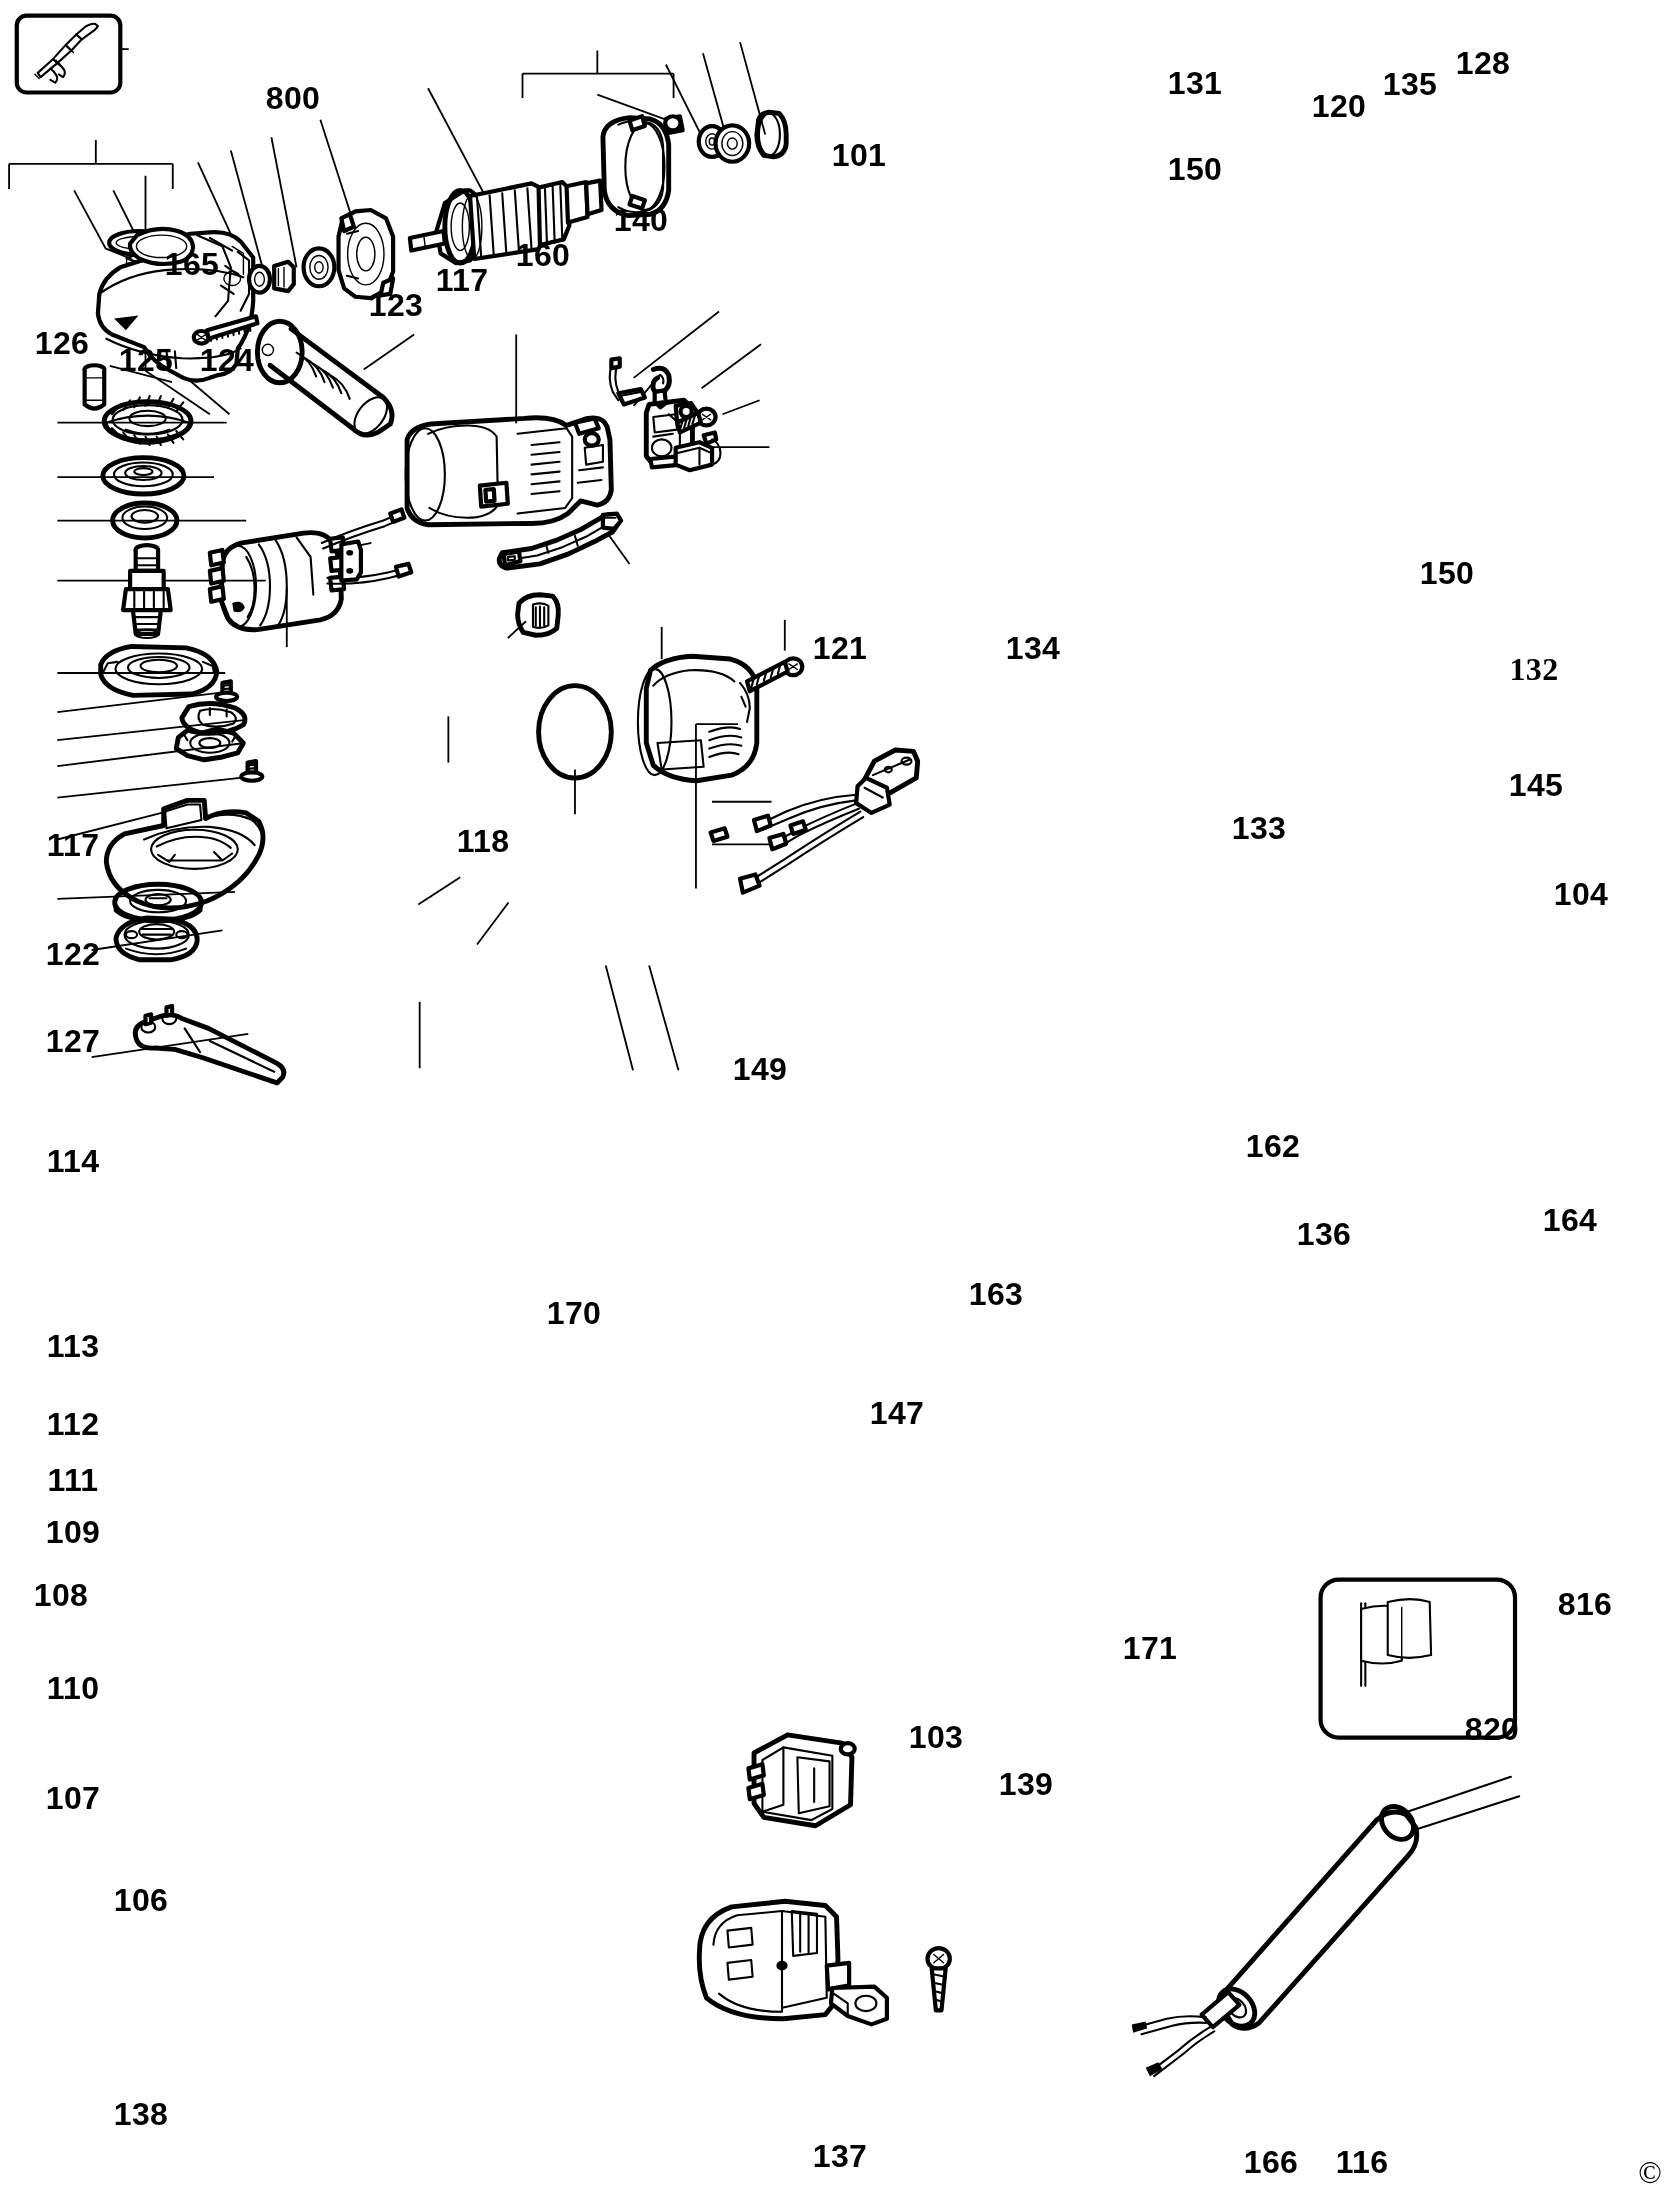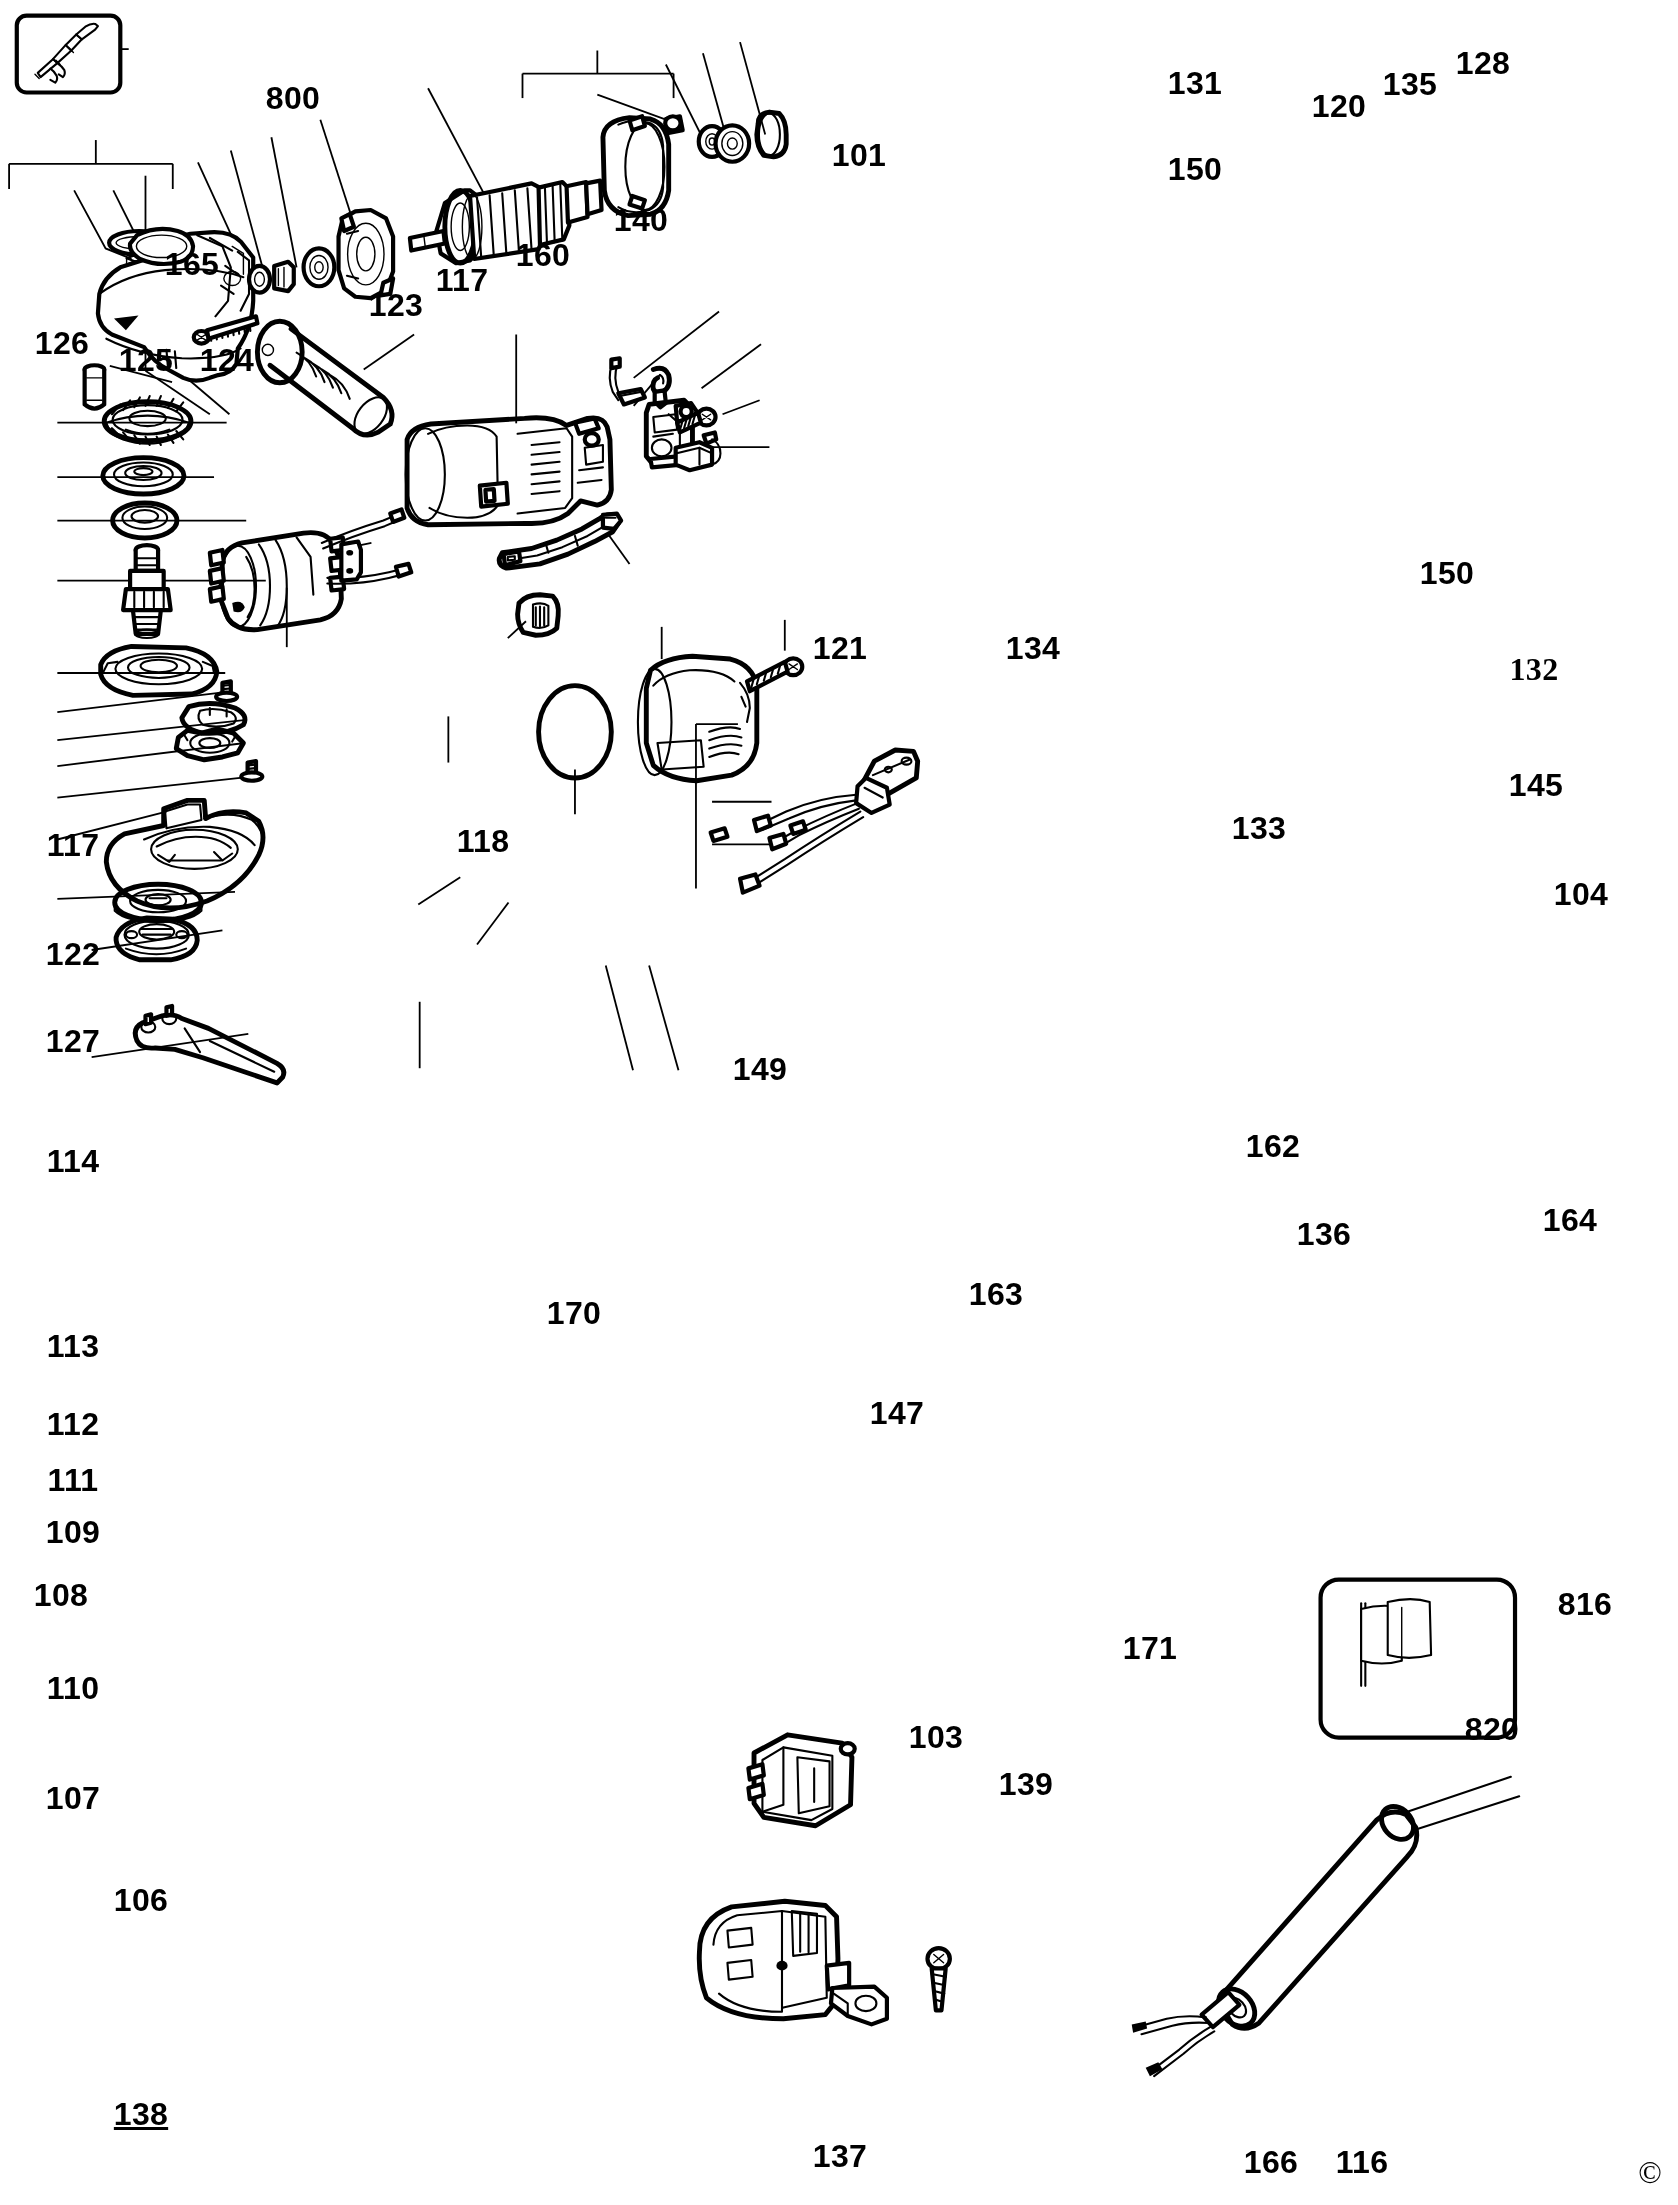--- a/index.html
+++ b/index.html
@@ -680,21 +680,21 @@
 <div class="lbl" style="left:61px;top:1595px;">108</div>
 <div class="lbl" style="left:73px;top:1688px;">110</div>
 <div class="lbl" style="left:897px;top:1413px;">147</div>
 <div class="lbl" style="left:1150px;top:1648px;">171</div>
 <div class="lbl" style="left:1585px;top:1604px;">816</div>
 <div class="lbl" style="left:1492px;top:1689px;margin-top:40px;">820</div>
 <div class="lbl" style="left:73px;top:1798px;">107</div>
 <div class="lbl" style="left:936px;top:1737px;">103</div>
 <div class="lbl" style="left:1026px;top:1784px;">139</div>
 <div class="lbl" style="left:141px;top:1900px;">106</div>
-<div class="lbl" style="left:141px;top:2114px;text-decoration:underline;">138</div>
+<div class="lbl" style="left:141px;top:2114px;">138</div>
 <div class="lbl" style="left:840px;top:2156px;">137</div>
 <div class="lbl" style="left:1271px;top:2162px;">166</div>
 <div class="lbl" style="left:1362px;top:2162px;">116</div>
 
 <div class="copy" style="left:1650px;top:2173px;">©</div>
 
 </div>
 
 
 </body></html>

